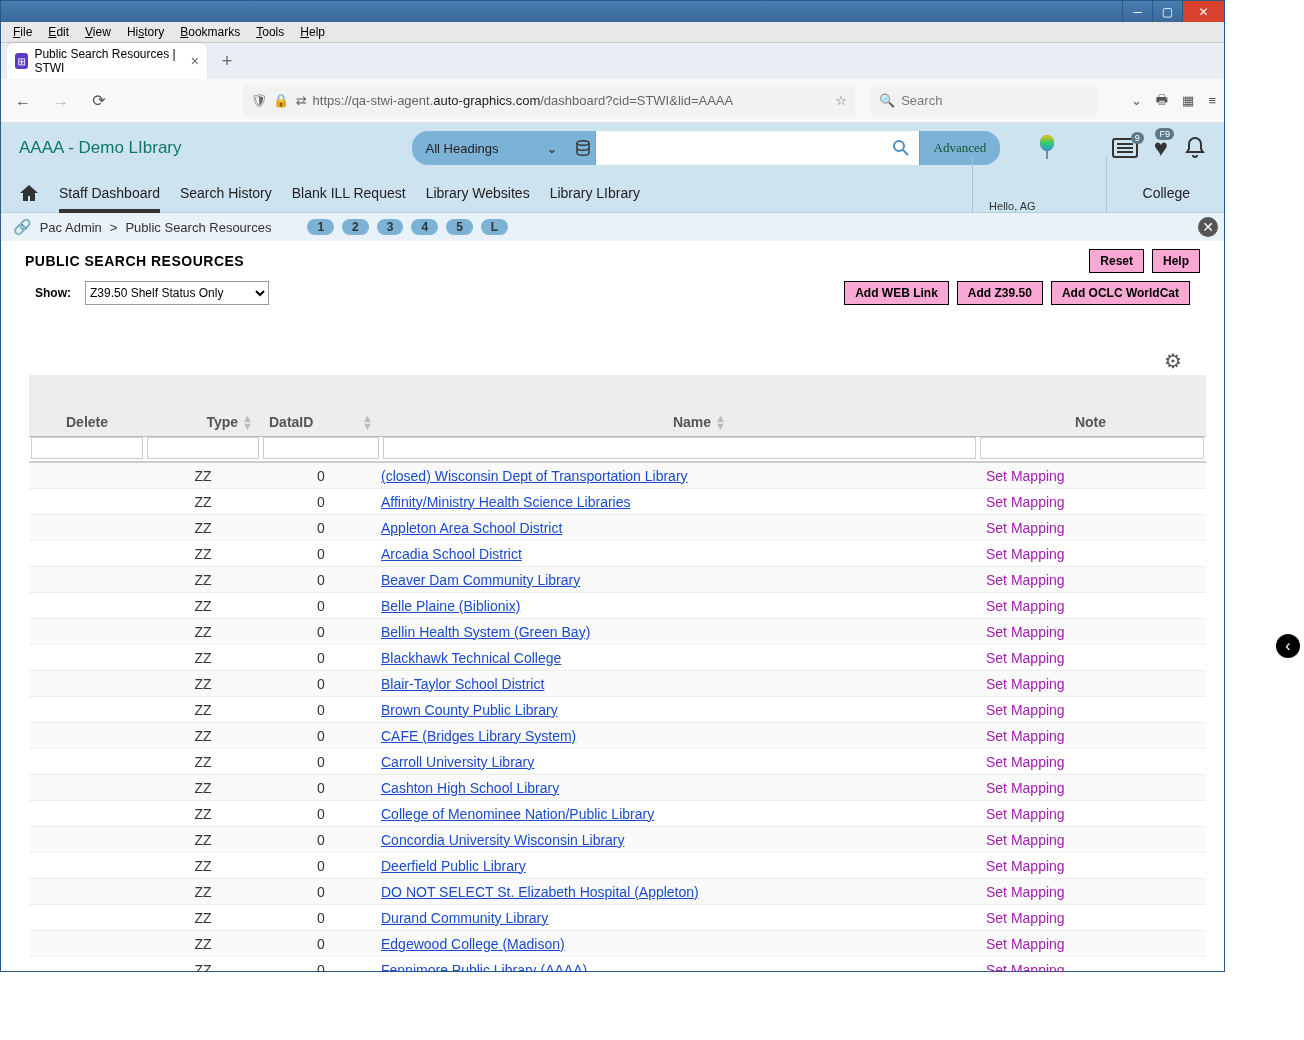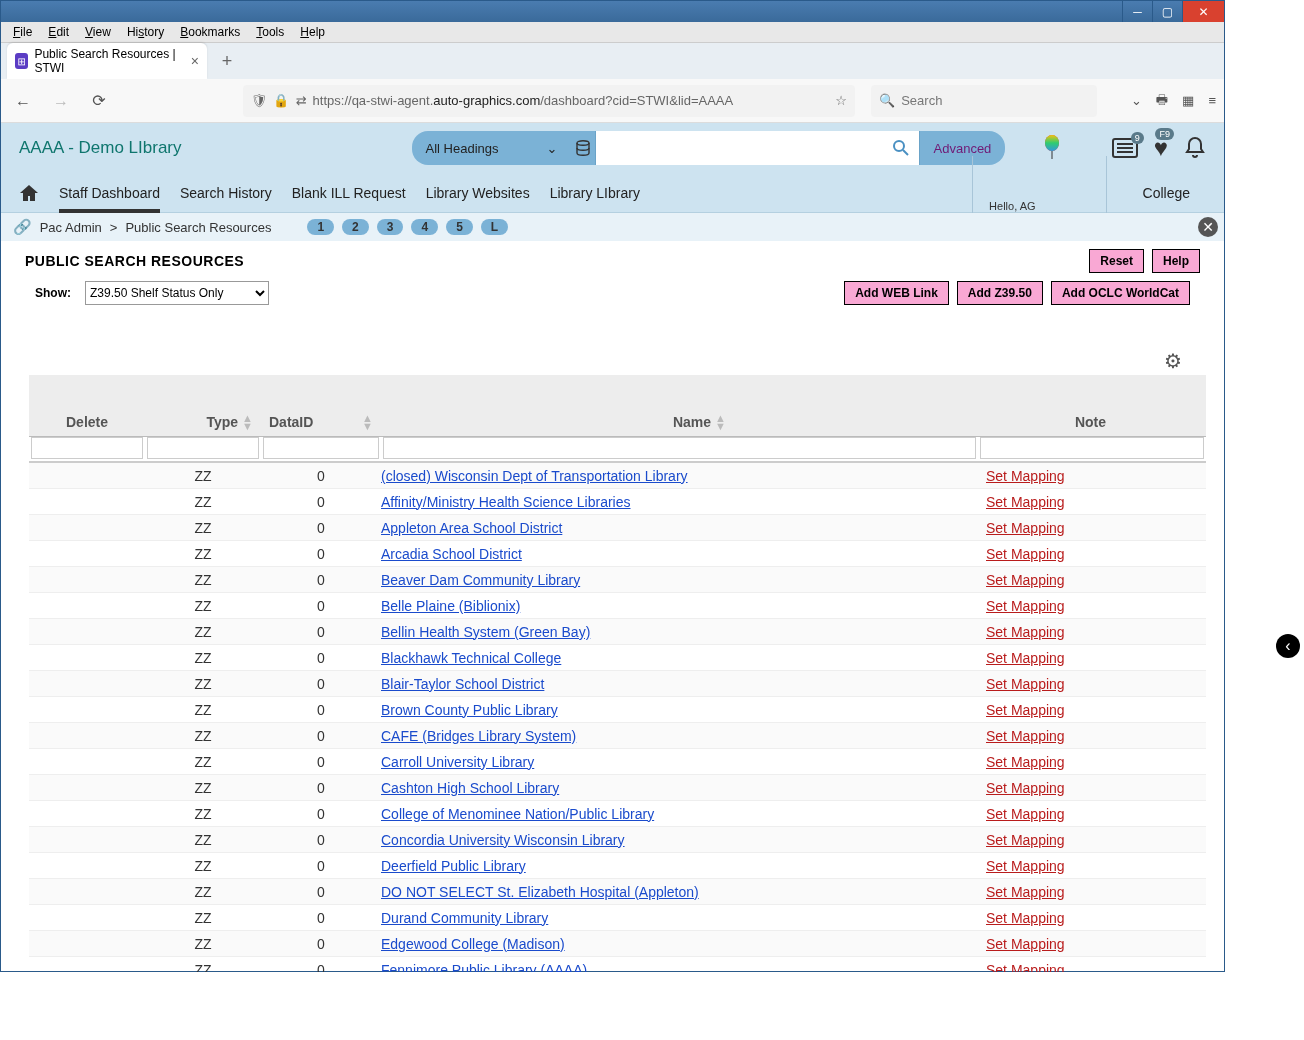--- a/index.html
+++ b/index.html
@@ -36,21 +36,21 @@
 .righticons { margin-left: auto; display: flex; gap: 14px; align-items: center; color: #555; }
 
 
 .apphdr { height: 50px; background: #cde3f0; display: flex; align-items: center; padding: 0 18px; }
 .libname { font-size: 17px; color: #0f766e; }
 .searchwidget { margin-left: 230px; display: flex; align-items: center; }
 .indexsel { height: 34px; width: 160px; background: #7bb2d6; border-radius: 16px 0 0 16px; display: flex; align-items: center; padding: 0 14px; color: #222; gap: 8px; }
 .dbicon { width: 24px; height: 34px; background: #7bb2d6; display: flex; align-items: center; justify-content: center; color: #333; border-right: 1px solid #6aa3c8; }
 .searchinput { width: 288px; height: 34px; background: #fff; border: none; padding: 0 8px; }
 .searchbtn { width: 36px; height: 34px; background: #fff; display: flex; align-items: center; justify-content: center; color: #4a90c2; border-right: 1px solid #6aa3c8; }
-.advbtn { height: 34px; padding: 0 14px; background: #7bb2d6; border-radius: 0 16px 16px 0; display: flex; align-items: center; color: #701a75; }
+.advbtn { height: 34px; padding: 0 14px; background: #7bb2d6; border-radius: 0 16px 16px 0; display: flex; align-items: center; color: #14532d; font-family: Liberation Serif, serif; }
 .balloon { margin-left: 38px; width: 18px; height: 26px; }
 .hdricons { margin-left: auto; display: flex; gap: 16px; align-items: center; position: relative; }
 .badge { position: absolute; top: -6px; right: -6px; background: #5a7a8a; color: #fff; font-size: 9px; border-radius: 8px; padding: 1px 4px; }
 .iconwrap { position: relative; color: #333; }
 .heart { font-size: 24px; }
 
 
 .navbar { height: 40px; background: #cde3f0; display: flex; align-items: center; padding: 0 18px; gap: 20px; border-bottom: 1px solid #b4d0e0; }
 .navbar .home { font-size: 18px; color: #333; }
 .navbar a { color: #222; text-decoration: none; font-size: 14px; }
@@ -97,21 +97,21 @@
 .fi-note { width: 224px; }
 
 .row { display: flex; height: 26px; align-items: center; border-bottom: 1px solid #eee; font-size: 14px; }
 .row:nth-child(odd) { background: #fafafa; }
 .cell-del { width: 116px; }
 .cell-type { width: 116px; text-align: center; color: #333; }
 .cell-dataid { width: 120px; text-align: center; color: #333; }
 .cell-name { flex: 1; }
 .cell-name a { color: #1a4bcc; text-decoration: underline; }
 .cell-note { width: 220px; }
-.cell-note a { color: #b91c1c; text-decoration: underline; }
+.cell-note a { color: #a21caf; }
 
 .sidearrow { position: fixed; right: 4px; top: 634px; width: 24px; height: 24px; background: #000; color: #fff; border-radius: 50%; display: flex; align-items: center; justify-content: center; font-size: 16px; }
 
 svg { display: block; }
 </style>
 </head>
 <body>
 
 <div class="window">
 

